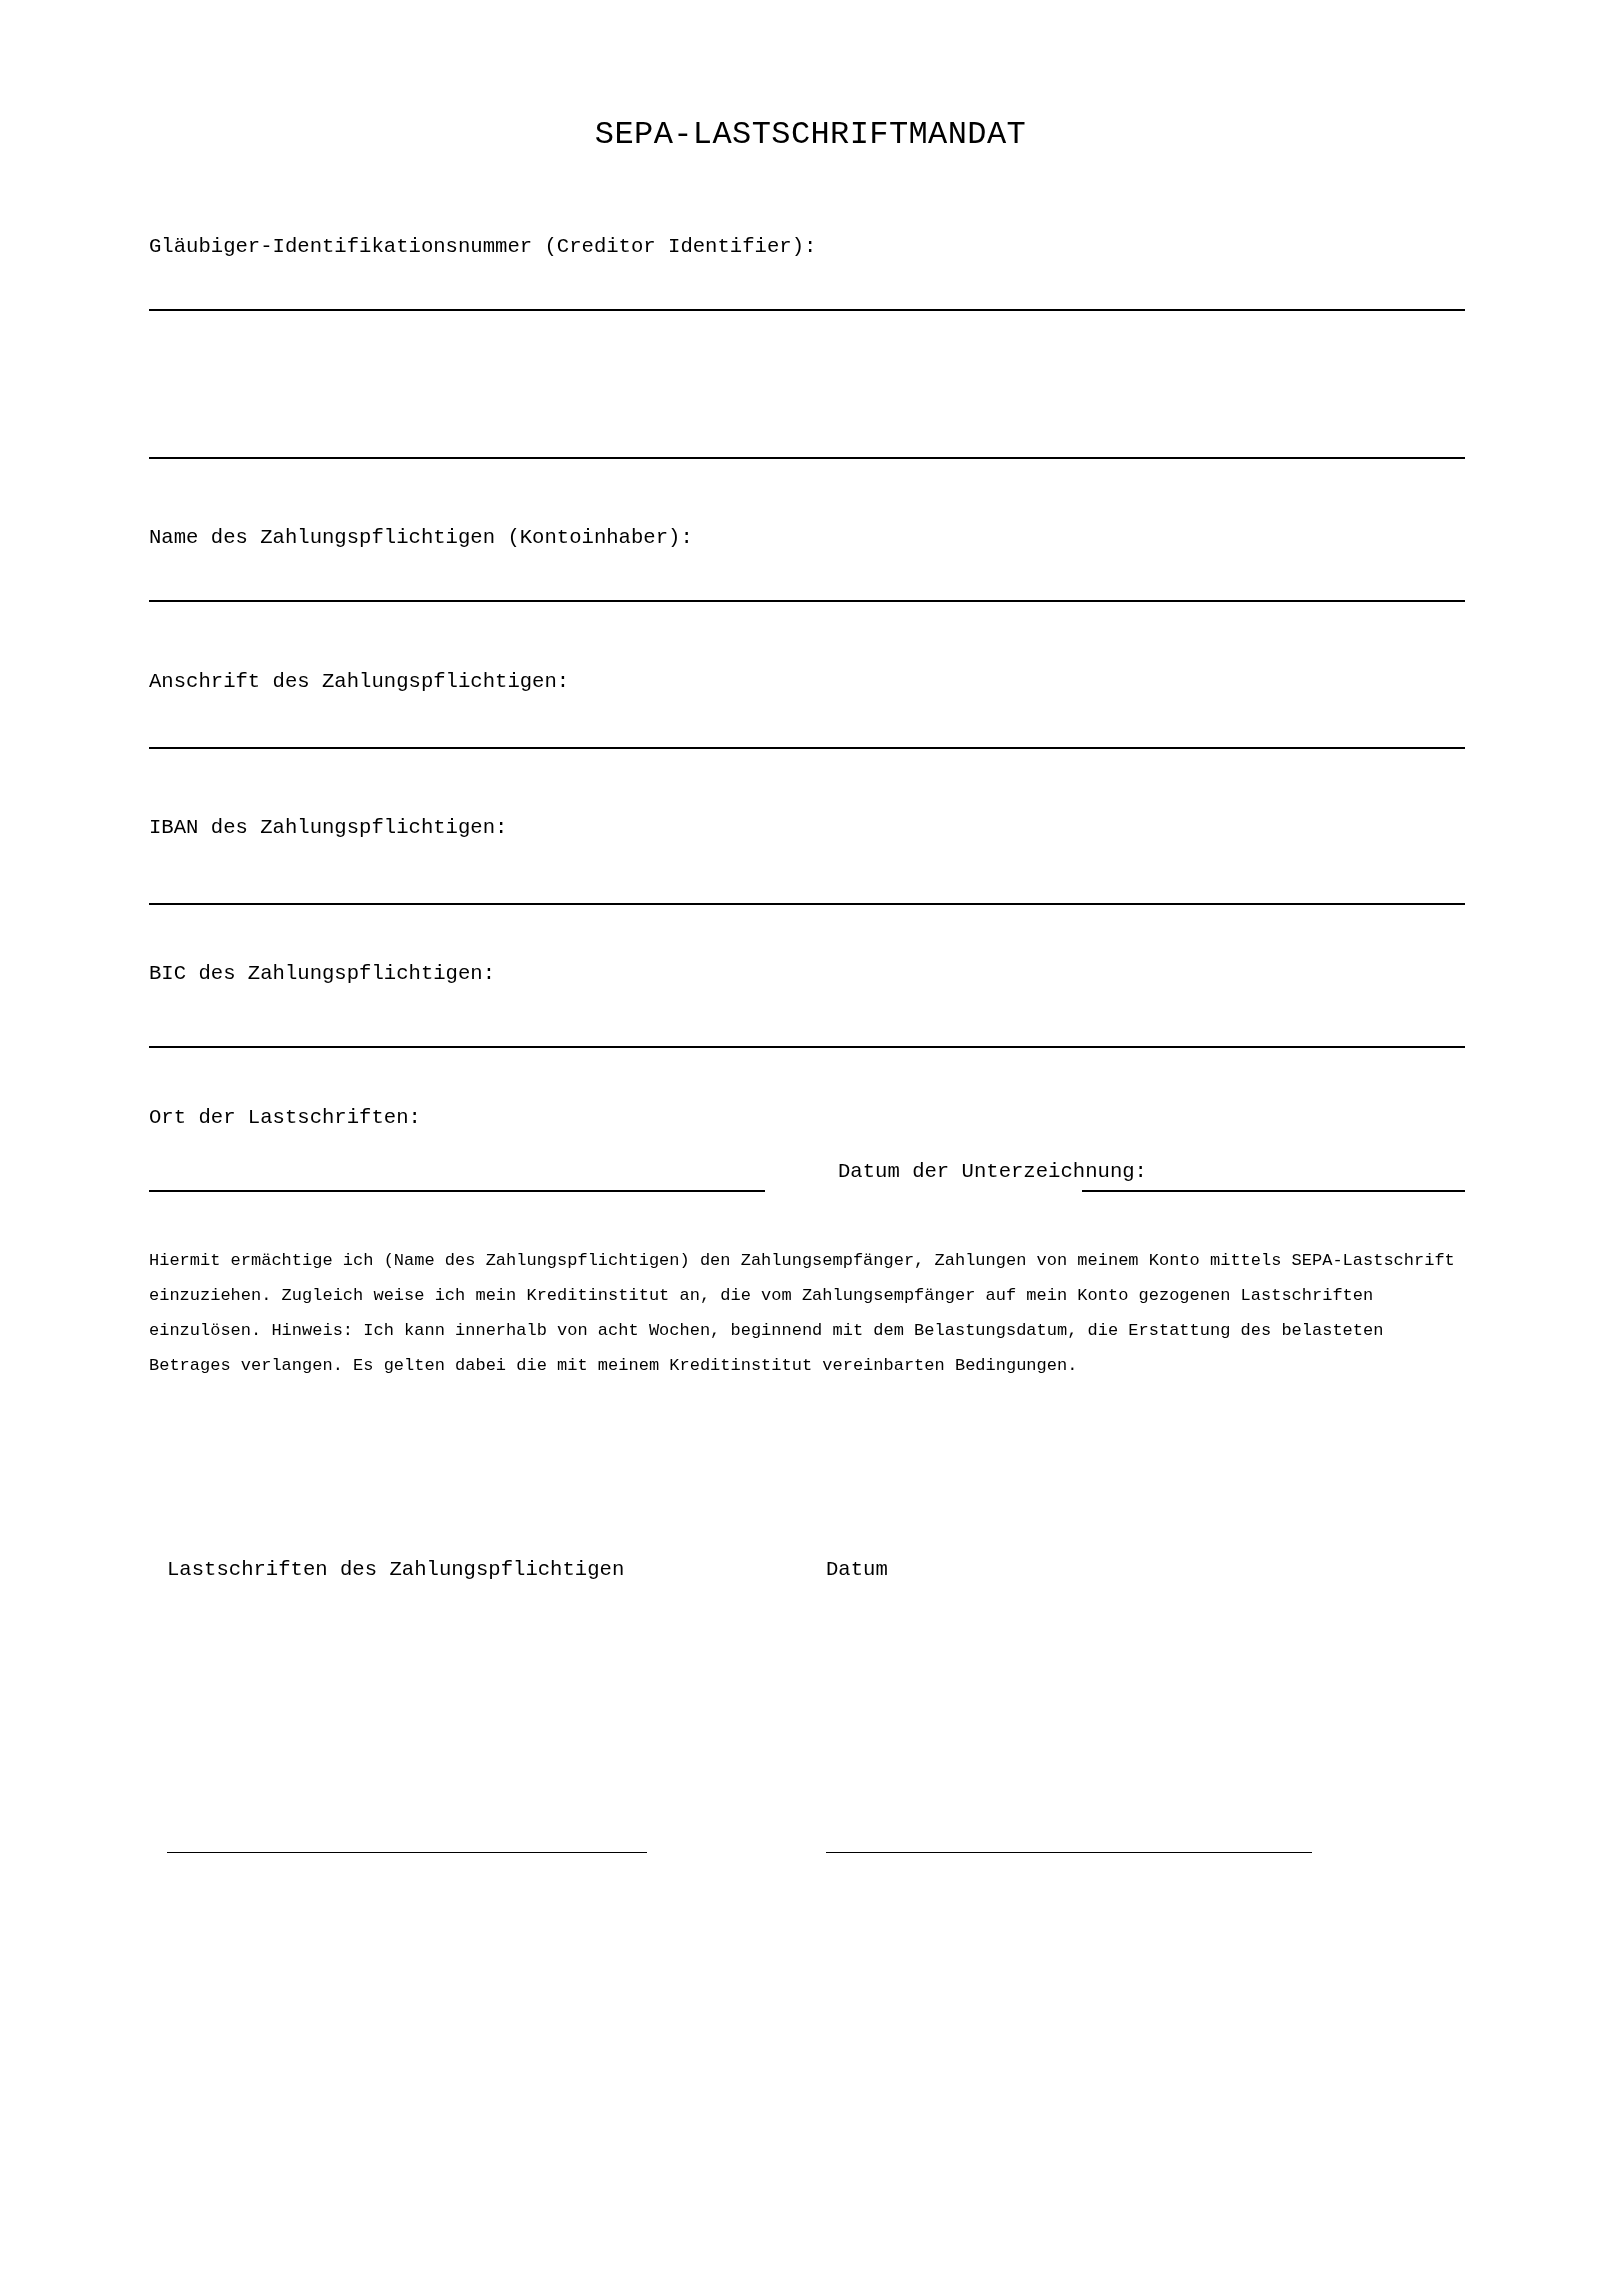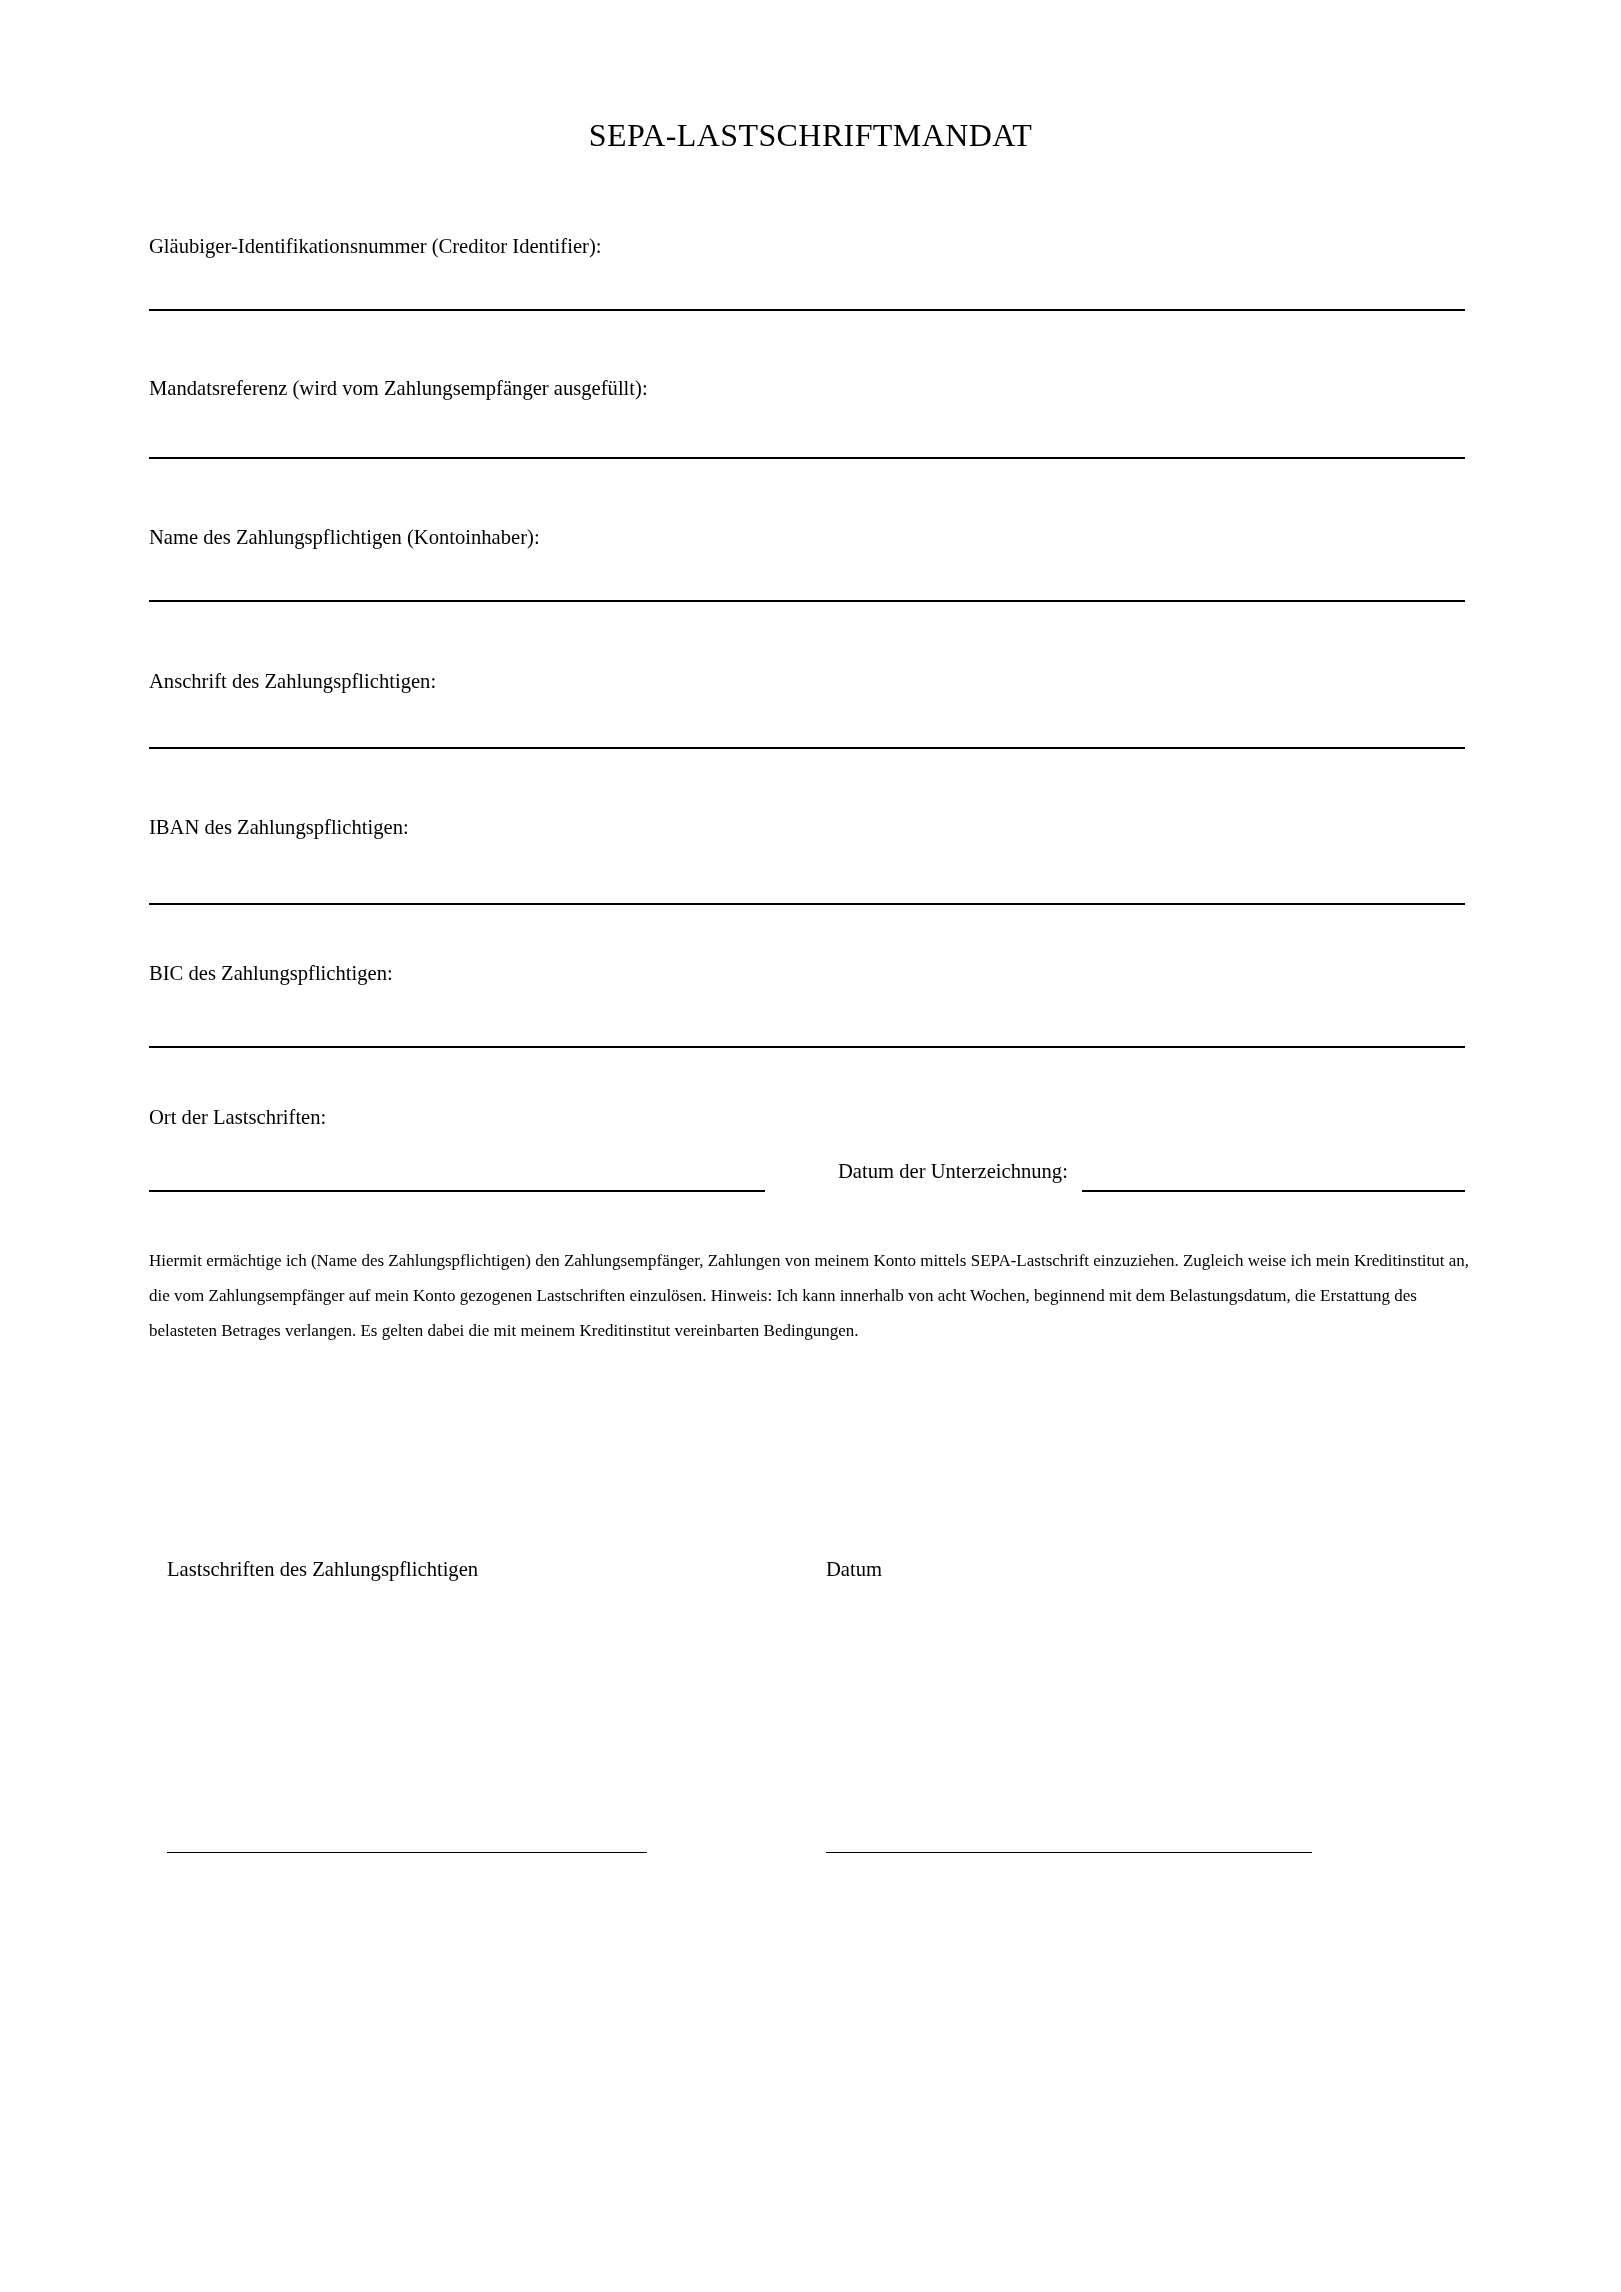--- a/index.html
+++ b/index.html
@@ -7,21 +7,21 @@
     margin: 0;
     padding: 0;
     background: #ffffff;
   }
 
   .page {
     position: relative;
     width: 1567px;
     height: 2293px;
     background: #ffffff;
-    font-family: Liberation Serif, serif;
+    font-family: Liberation Mono, monospace;
     color: #000000;
     overflow: hidden;
     box-sizing: border-box;
   }
 
   
   .doc-title {
     position: absolute;
     top: 116px;
     left: 0;
@@ -121,23 +121,20 @@
 
 <div class="page">
 
   <div class="doc-title">SEPA-LASTSCHRIFTMANDAT</div>
 
   <div class="field" style="top: 233px;">
     <div class="field-label">Gläubiger-Identifikationsnummer (Creditor Identifier):</div>
   </div>
   <div class="rule-thick" style="top: 309px;"></div>
 
-  <div class="field" style="top: 375px;">
-    <div class="field-label">Mandatsreferenz (wird vom Zahlungsempfänger ausgefüllt):</div>
-  </div>
   <div class="rule-thick" style="top: 457px;"></div>
 
   <div class="field" style="top: 524px;">
     <div class="field-label">Name des Zahlungspflichtigen (Kontoinhaber):</div>
   </div>
   <div class="rule-thick" style="top: 600px;"></div>
 
   <div class="field" style="top: 668px;">
     <div class="field-label">Anschrift des Zahlungspflichtigen:</div>
   </div>

